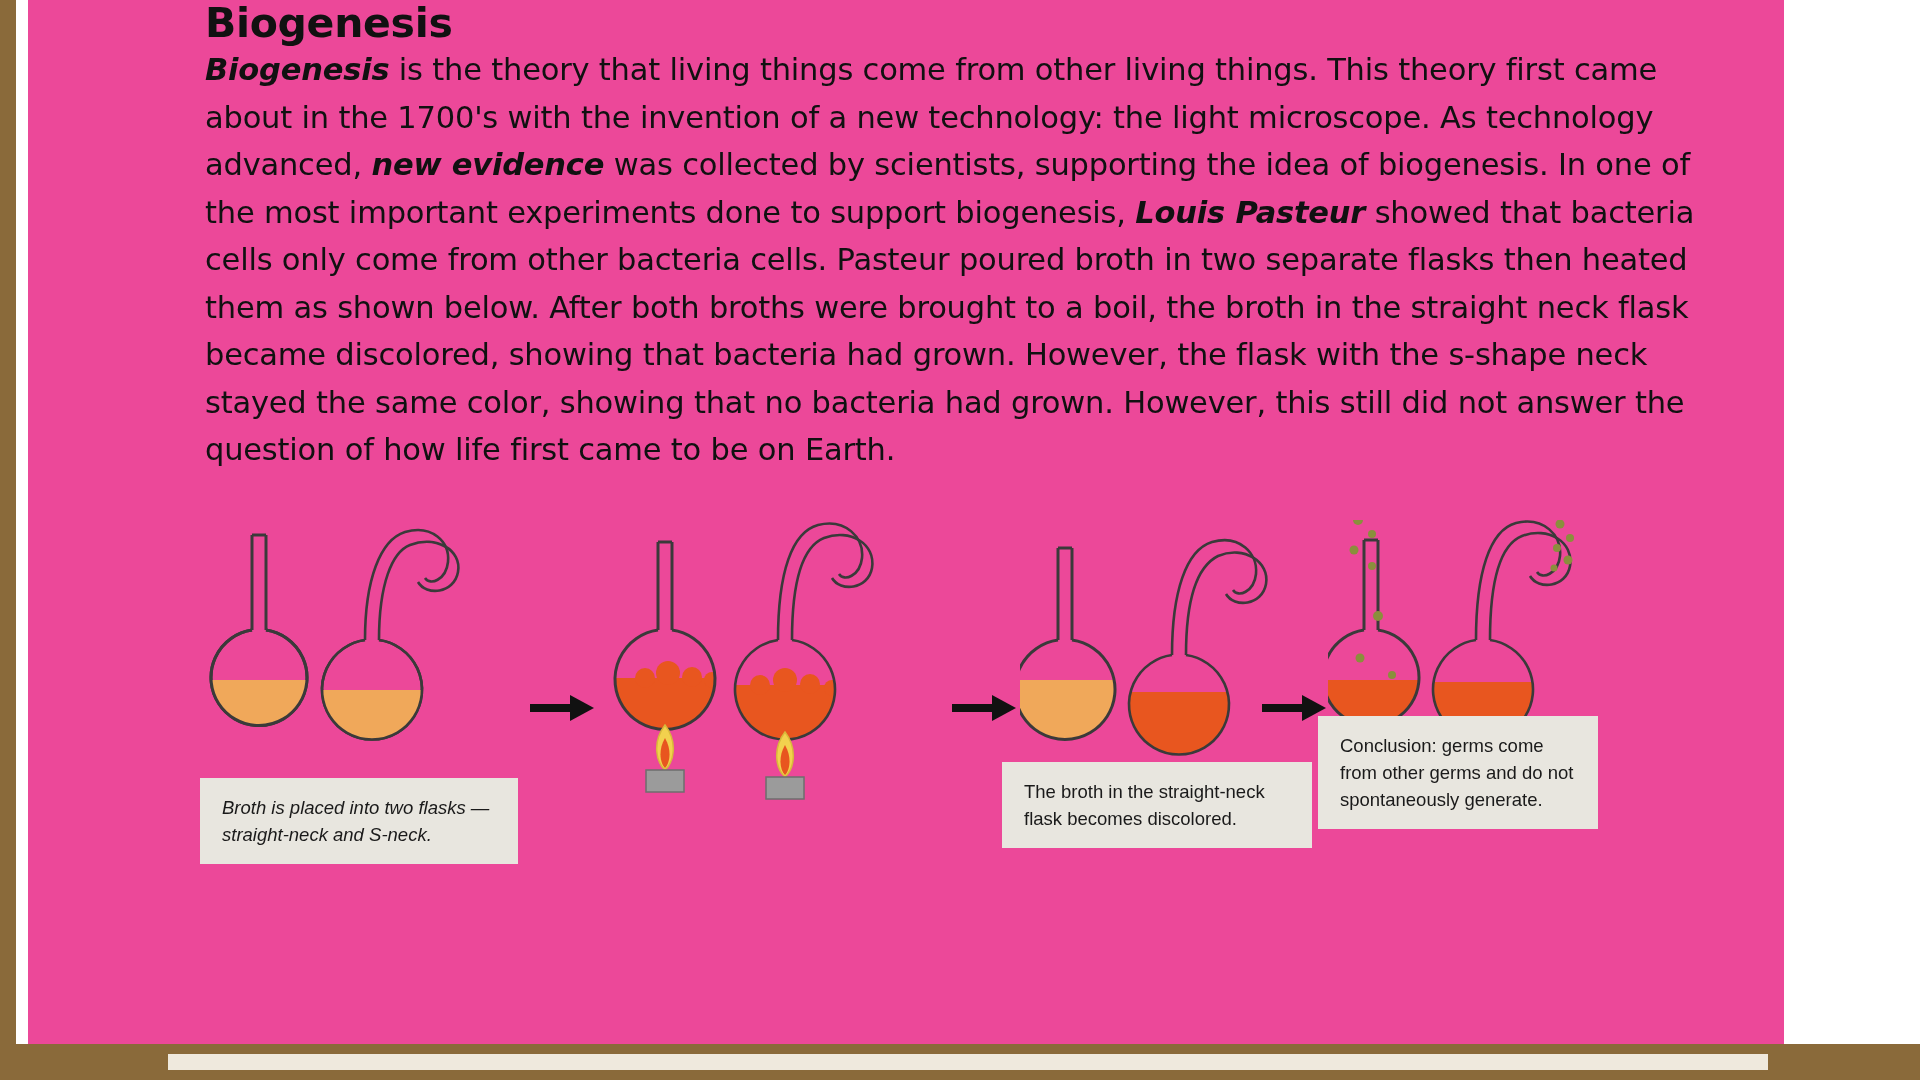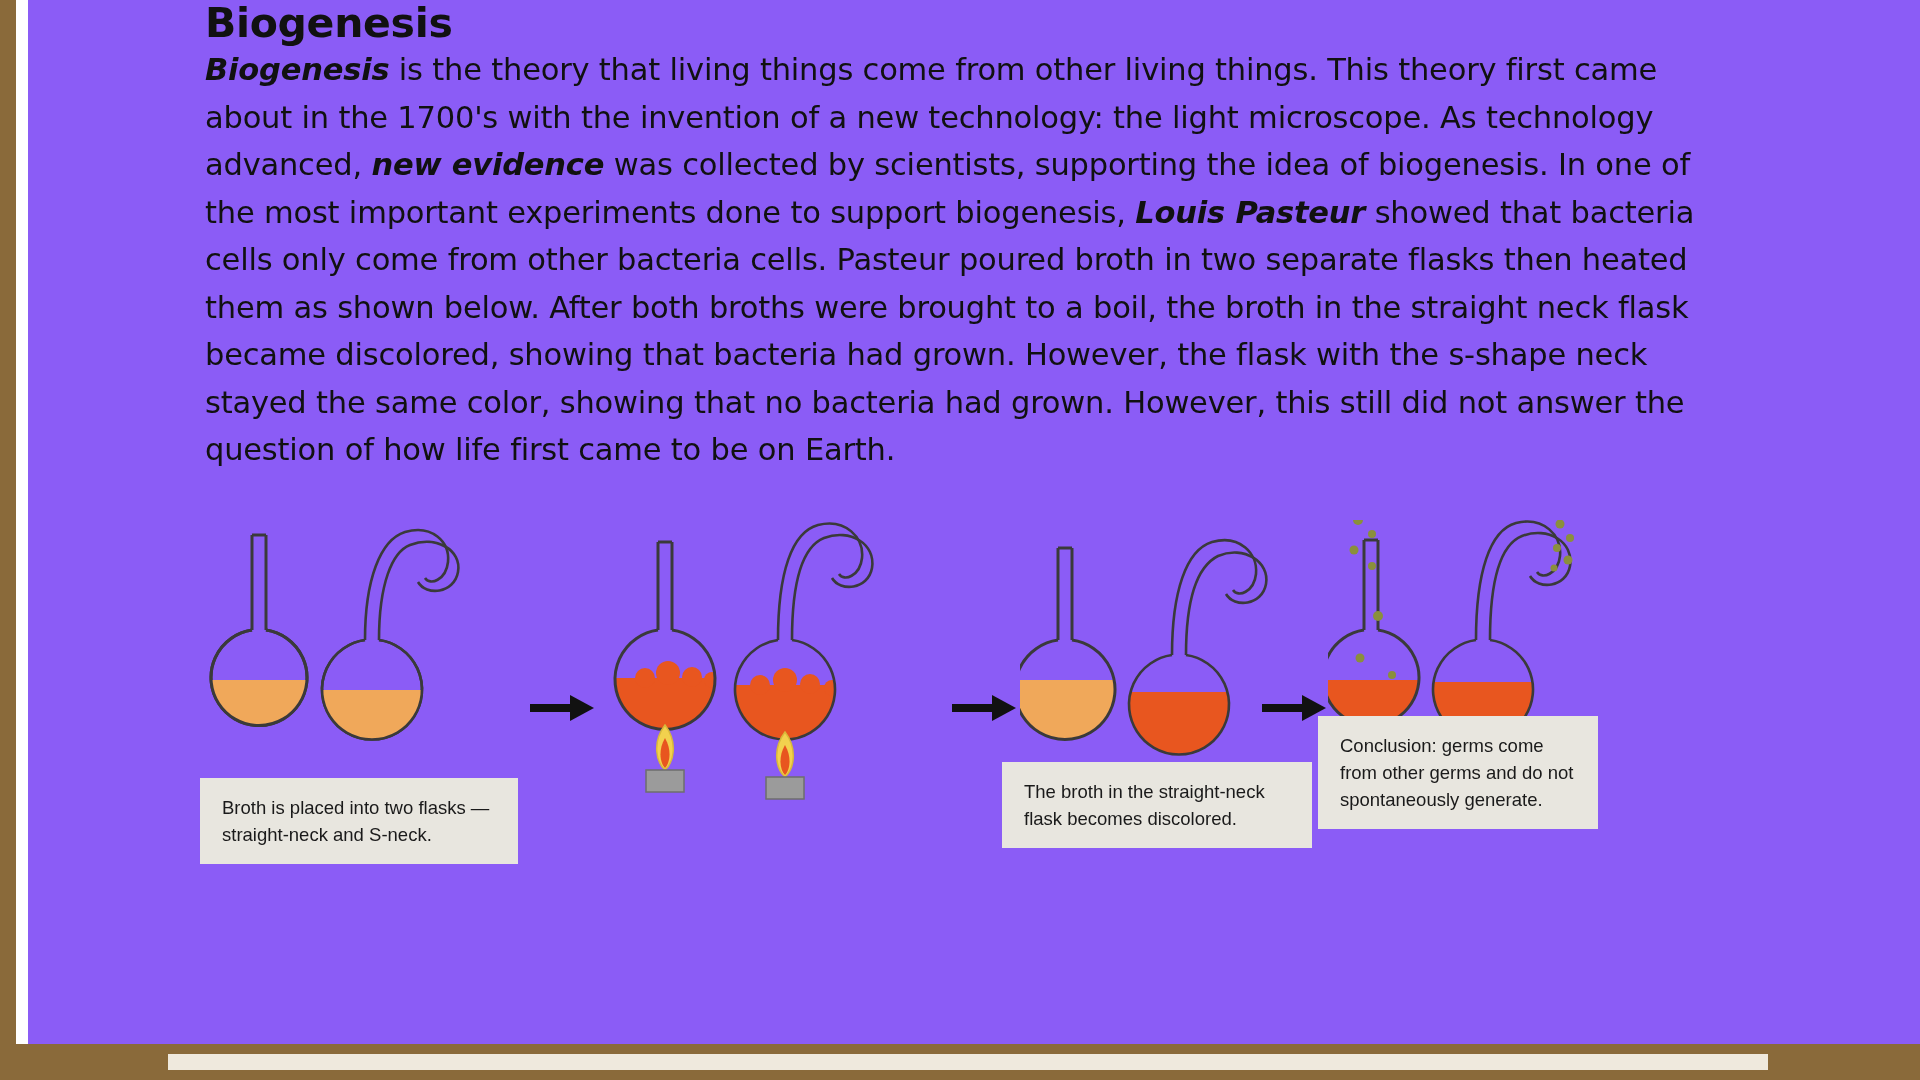--- a/index.html
+++ b/index.html
@@ -6,23 +6,23 @@
     margin: 0;
     padding: 0;
     background: #ffffff;
     width: 1920px;
     height: 1080px;
     overflow: hidden;
     font-family: "Liberation Sans", sans-serif;
   }
   .slide {
     position: relative;
-    width: 1920px;
+    width: 1784px;
     height: 1080px;
-    background: #8b5cf6;
+    background: #ec4899;
     box-sizing: border-box;
   }
   .left-bar {
     position: absolute;
     left: 0;
     top: 0;
     width: 28px;
     height: 1080px;
     background: #ffffff;
   }
@@ -137,21 +137,21 @@
     <div class="left-bar-inner"></div>
   </div>
 
   <div class="content">
     <h1 class="title">Biogenesis</h1>
     <div class="body-text"><b>Biogenesis</b> is the theory that living things come from other living things.  This theory first came about in the 1700's with the invention of a new technology: the light microscope. As technology advanced, <b>new evidence</b> was collected by scientists, supporting the idea of biogenesis.  In  one of the most important experiments done to support biogenesis, <b>Louis Pasteur</b> showed that bacteria cells only come from other bacteria cells. Pasteur poured broth in two separate flasks then heated them as shown below.   After both broths were brought to a boil, the broth in the straight neck flask became discolored, showing that bacteria had grown. However, the flask with the s-shape neck stayed the same color, showing that no bacteria had grown.  However, this still did not answer the question of how life first came to be on Earth.</div>
   </div>
 
   <div class="diagram">
 
-    <div class="stage" style="left:0px; width:320px;">
+    <div class="stage" style="left:0px; width:320px;font-style:italic;">
       <svg width="320" height="290" viewBox="0 0 320 290">
 
         <g fill="none" stroke="#3a3a3a" stroke-width="3">
           <path d="M52 15 L52 110"></path>
           <path d="M66 15 L66 110"></path>
           <path d="M52 15 L66 15" stroke-width="3"></path>
           <path d="M52 110 A48 48 0 1 0 66 110"></path>
         </g>
         <clipPath id="c1a">
             <path d="M52 110 A48 48 0 1 0 66 110 Z"></path>

